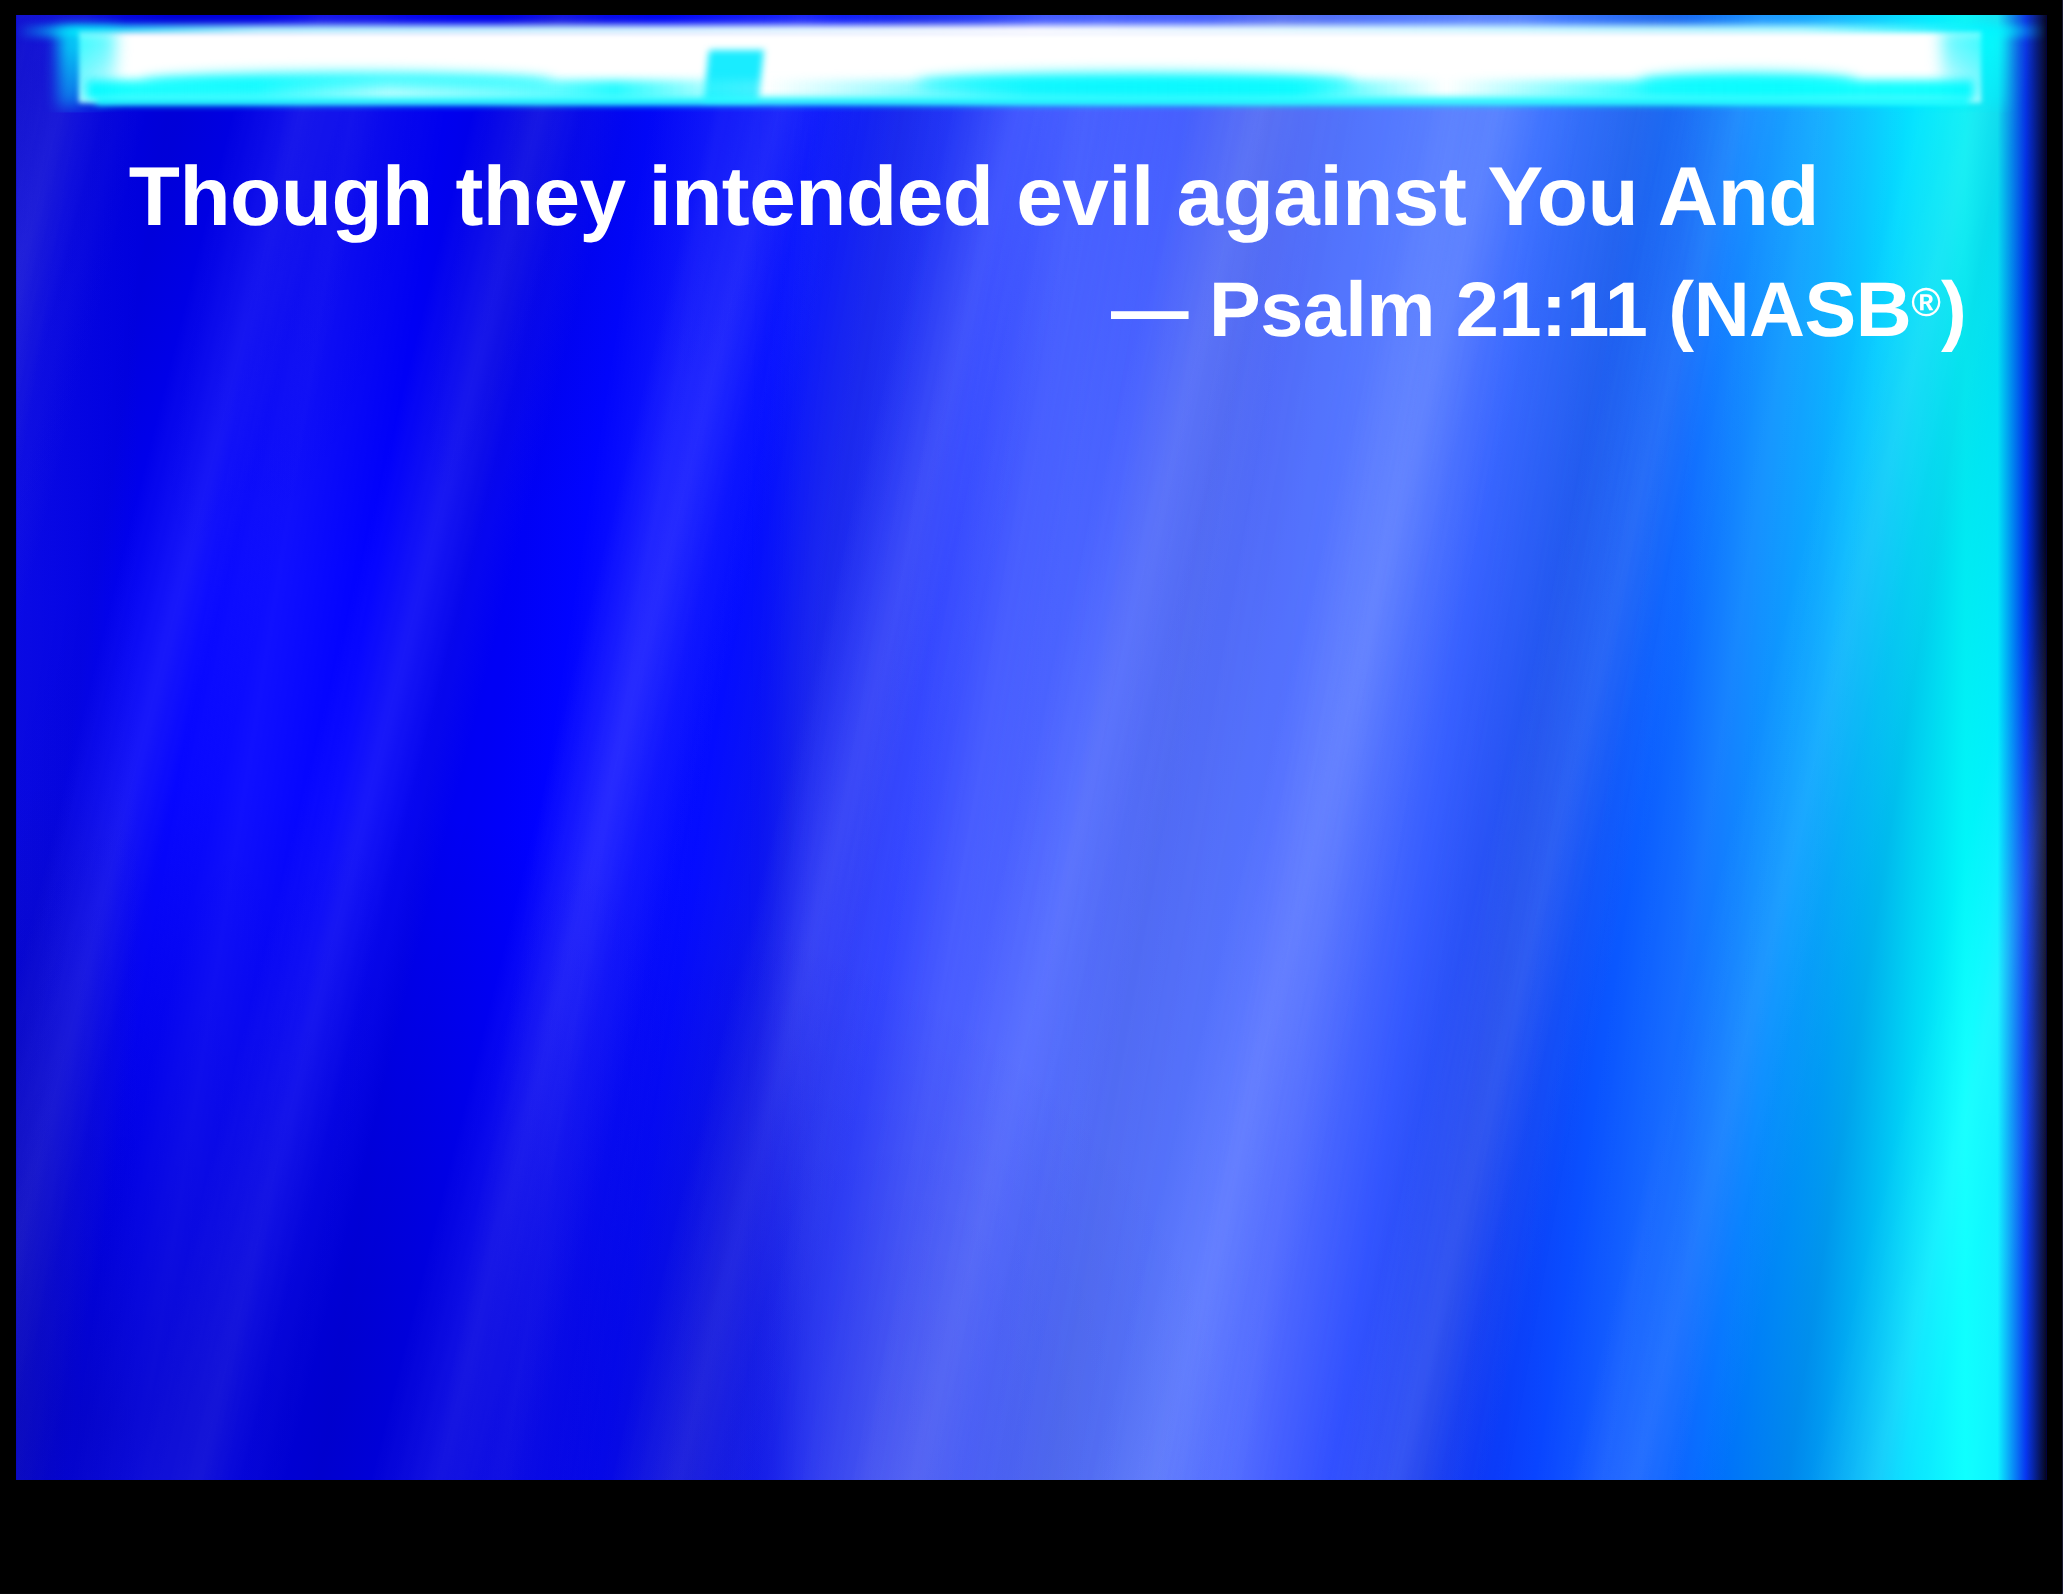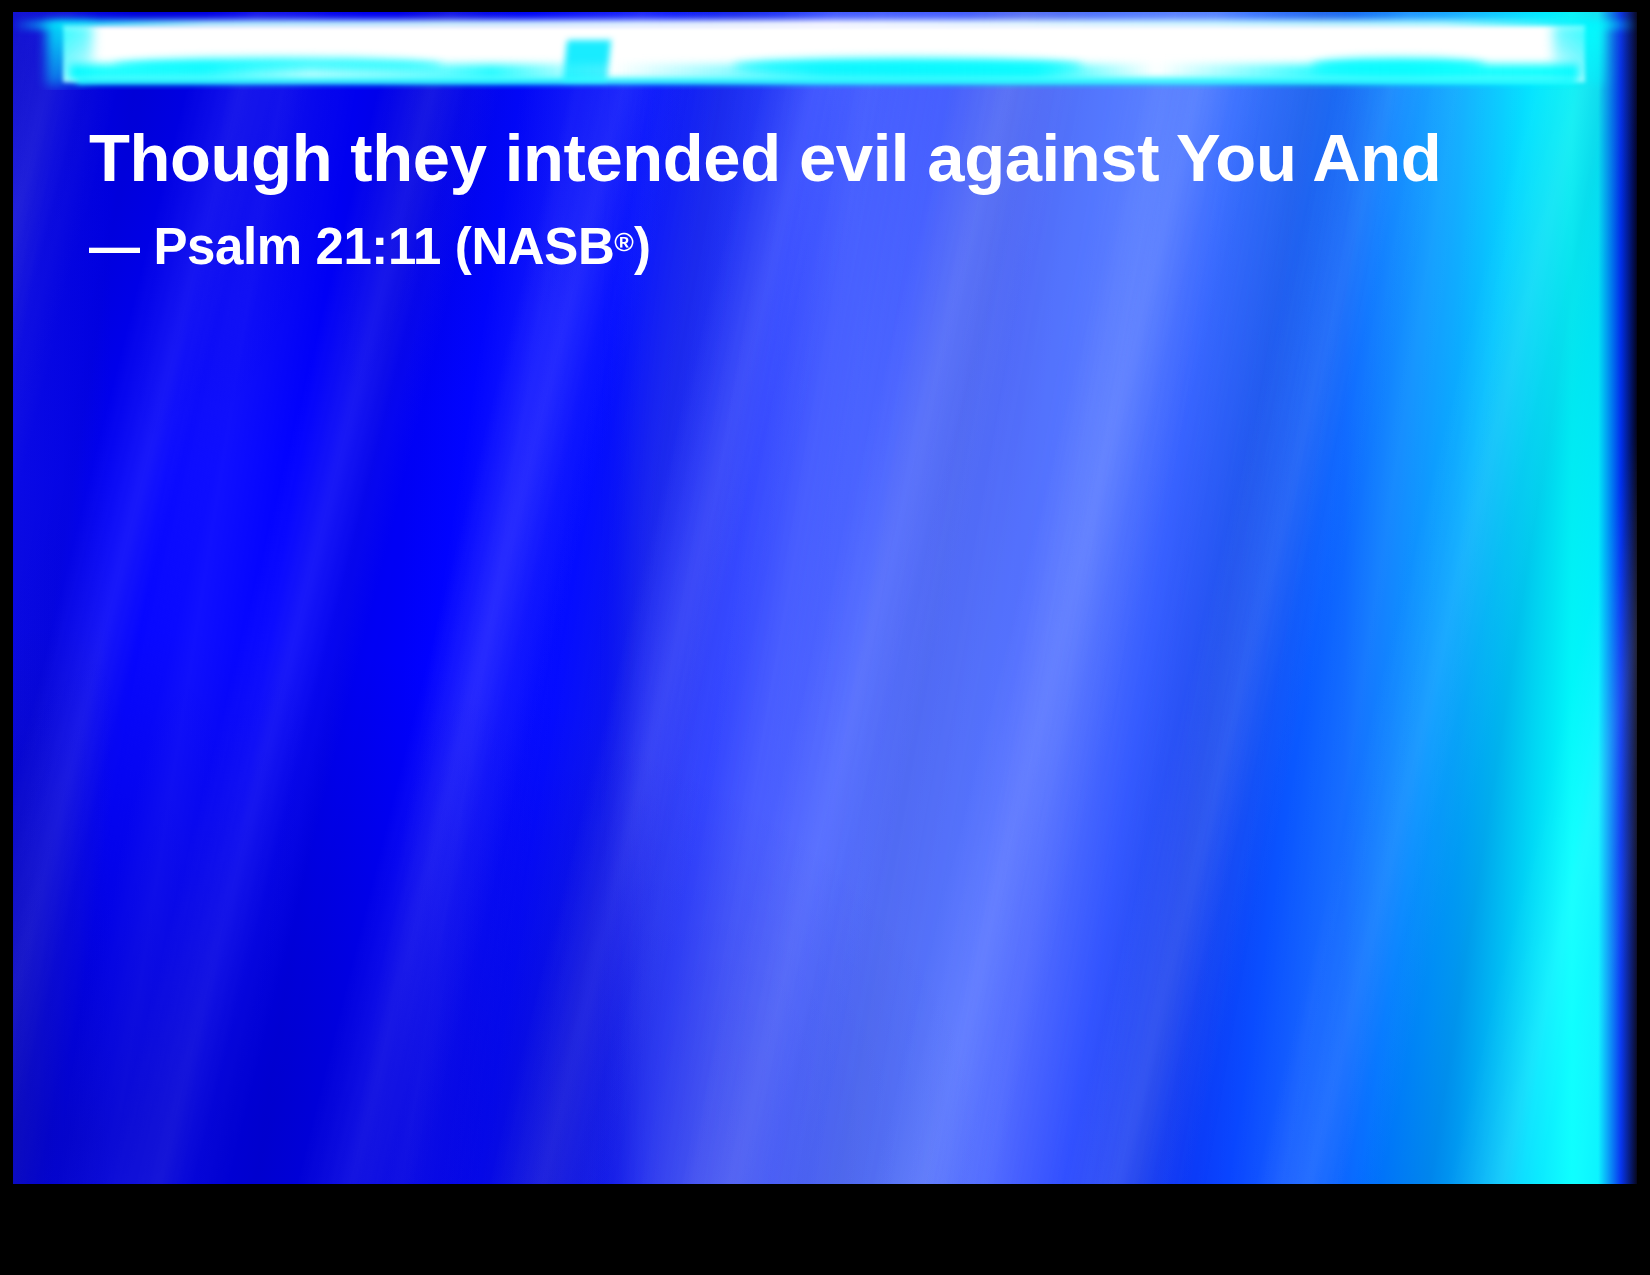--- a/index.html
+++ b/index.html
@@ -301,41 +301,42 @@
     top: 66px;
     right: 62px;
     height: 6px;
     background: rgba(0,250,255,0.95);
     filter: blur(3px);
   }
 
   
   .verse-block {
     position: absolute;
-    left: 76px;
+    left: 90px;
     top: 104px;
     width: 1470px;
   }
   .verse-line {
     color: #ffffff;
     font-family: "Liberation Sans", sans-serif;
     font-weight: bold;
     font-size: 67px;
     line-height: 84px;
     letter-spacing: -0.4px;
     white-space: nowrap;
     text-align: left;
   }
   .verse-ref {
     color: #ffffff;
     font-family: "Liberation Sans", sans-serif;
     font-weight: bold;
-    font-size: 51px;
+    font-size: 62px;
     line-height: 84px;
     letter-spacing: -0.4px;
+    text-align: right;
     white-space: nowrap;
   }
   .reg-mark {
     font-size: 0.52em;
     vertical-align: 0.48em;
     letter-spacing: 0;
   }
 </style>
 </head>
 <body>

